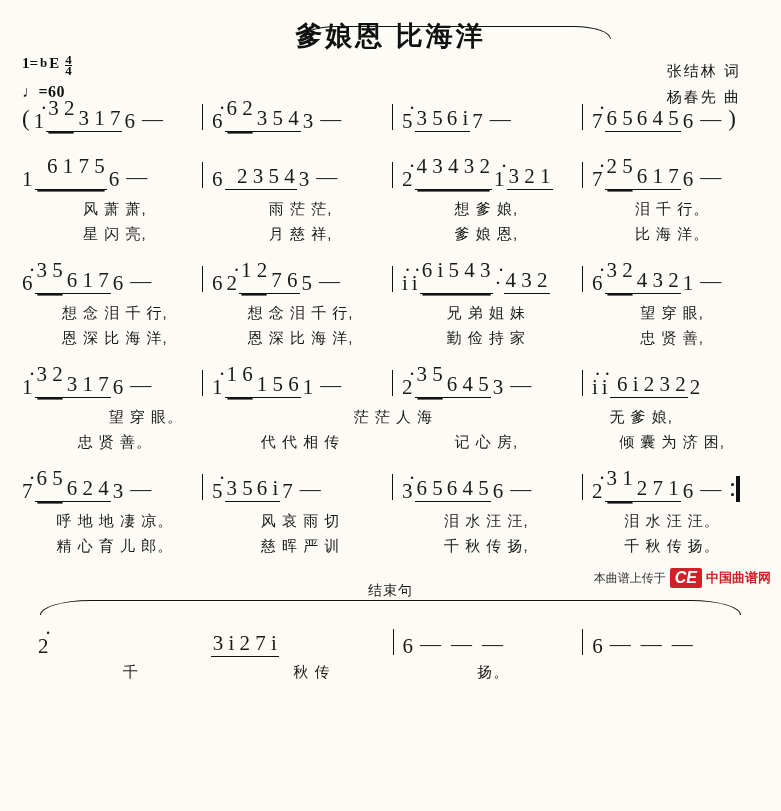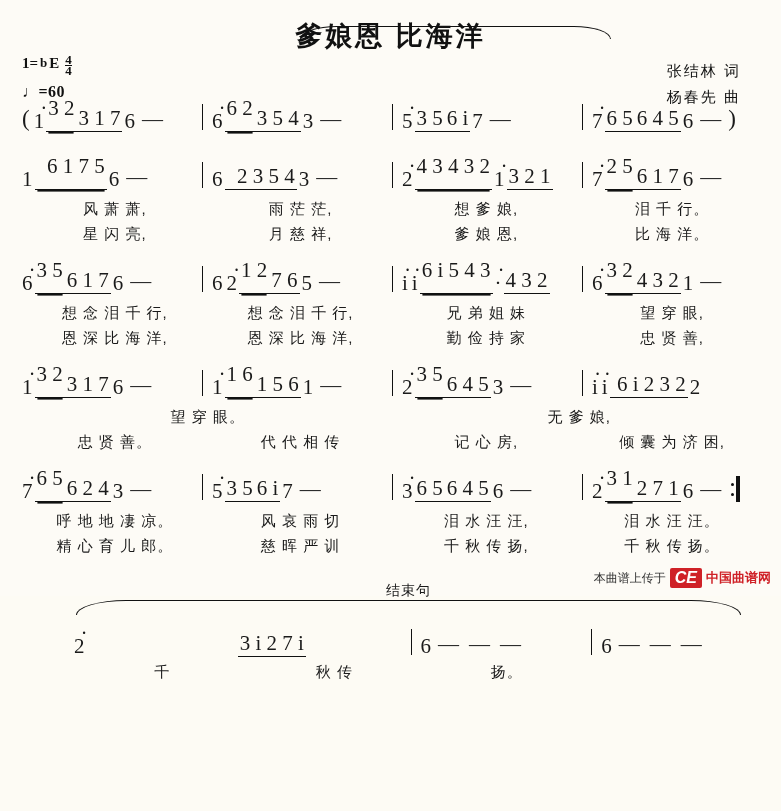--- a/index.html
+++ b/index.html
@@ -373,20 +373,21 @@
       <div class="barline"></div>
       <div class="measure">
         <span class="note dotu">i</span>
         <span class="note dotu">i</span>
         <span class="note u1">&nbsp;6 i 2 3 2</span>
         <span class="note">2</span>
       </div>
     </div>
     <div class="lyrics">
       <span class="lm">望  穿  眼。</span>
+      <span class="lm">茫 茫 人  海</span>
       <span class="lm">无 爹 娘,</span>
     </div>
     <div class="lyrics lyr-row2">
       <span class="lm">忠  贤  善。</span>
       <span class="lm">代 代 相  传</span>
       <span class="lm">记 心  房,</span>
       <span class="lm">倾 囊  为 济 困,</span>
     </div>
   </div>
 
@@ -439,21 +440,21 @@
       <span class="lm">泪 水 汪 汪。</span>
     </div>
     <div class="lyrics lyr-row2">
       <span class="lm">精 心 育 儿 郎。</span>
       <span class="lm">慈 晖 严  训</span>
       <span class="lm">千 秋 传 扬,</span>
       <span class="lm">千 秋 传 扬。</span>
     </div>
   </div>
 
-  <div style="margin-top:18px;padding-left:36px;">
+  <div style="margin-top:18px;">
     <div class="ending-label">结束句</div>
     <div class="coda-bracket"></div>
     <div class="coda-inner"></div>
     <div class="notes-line" style="margin:0 16px; padding-left:20px;">
       <div class="measure">
         <span class="note dotu">2</span>
       </div>
       <div class="measure">
         <span class="note u1">3 i 2 7 i</span>
       </div>

